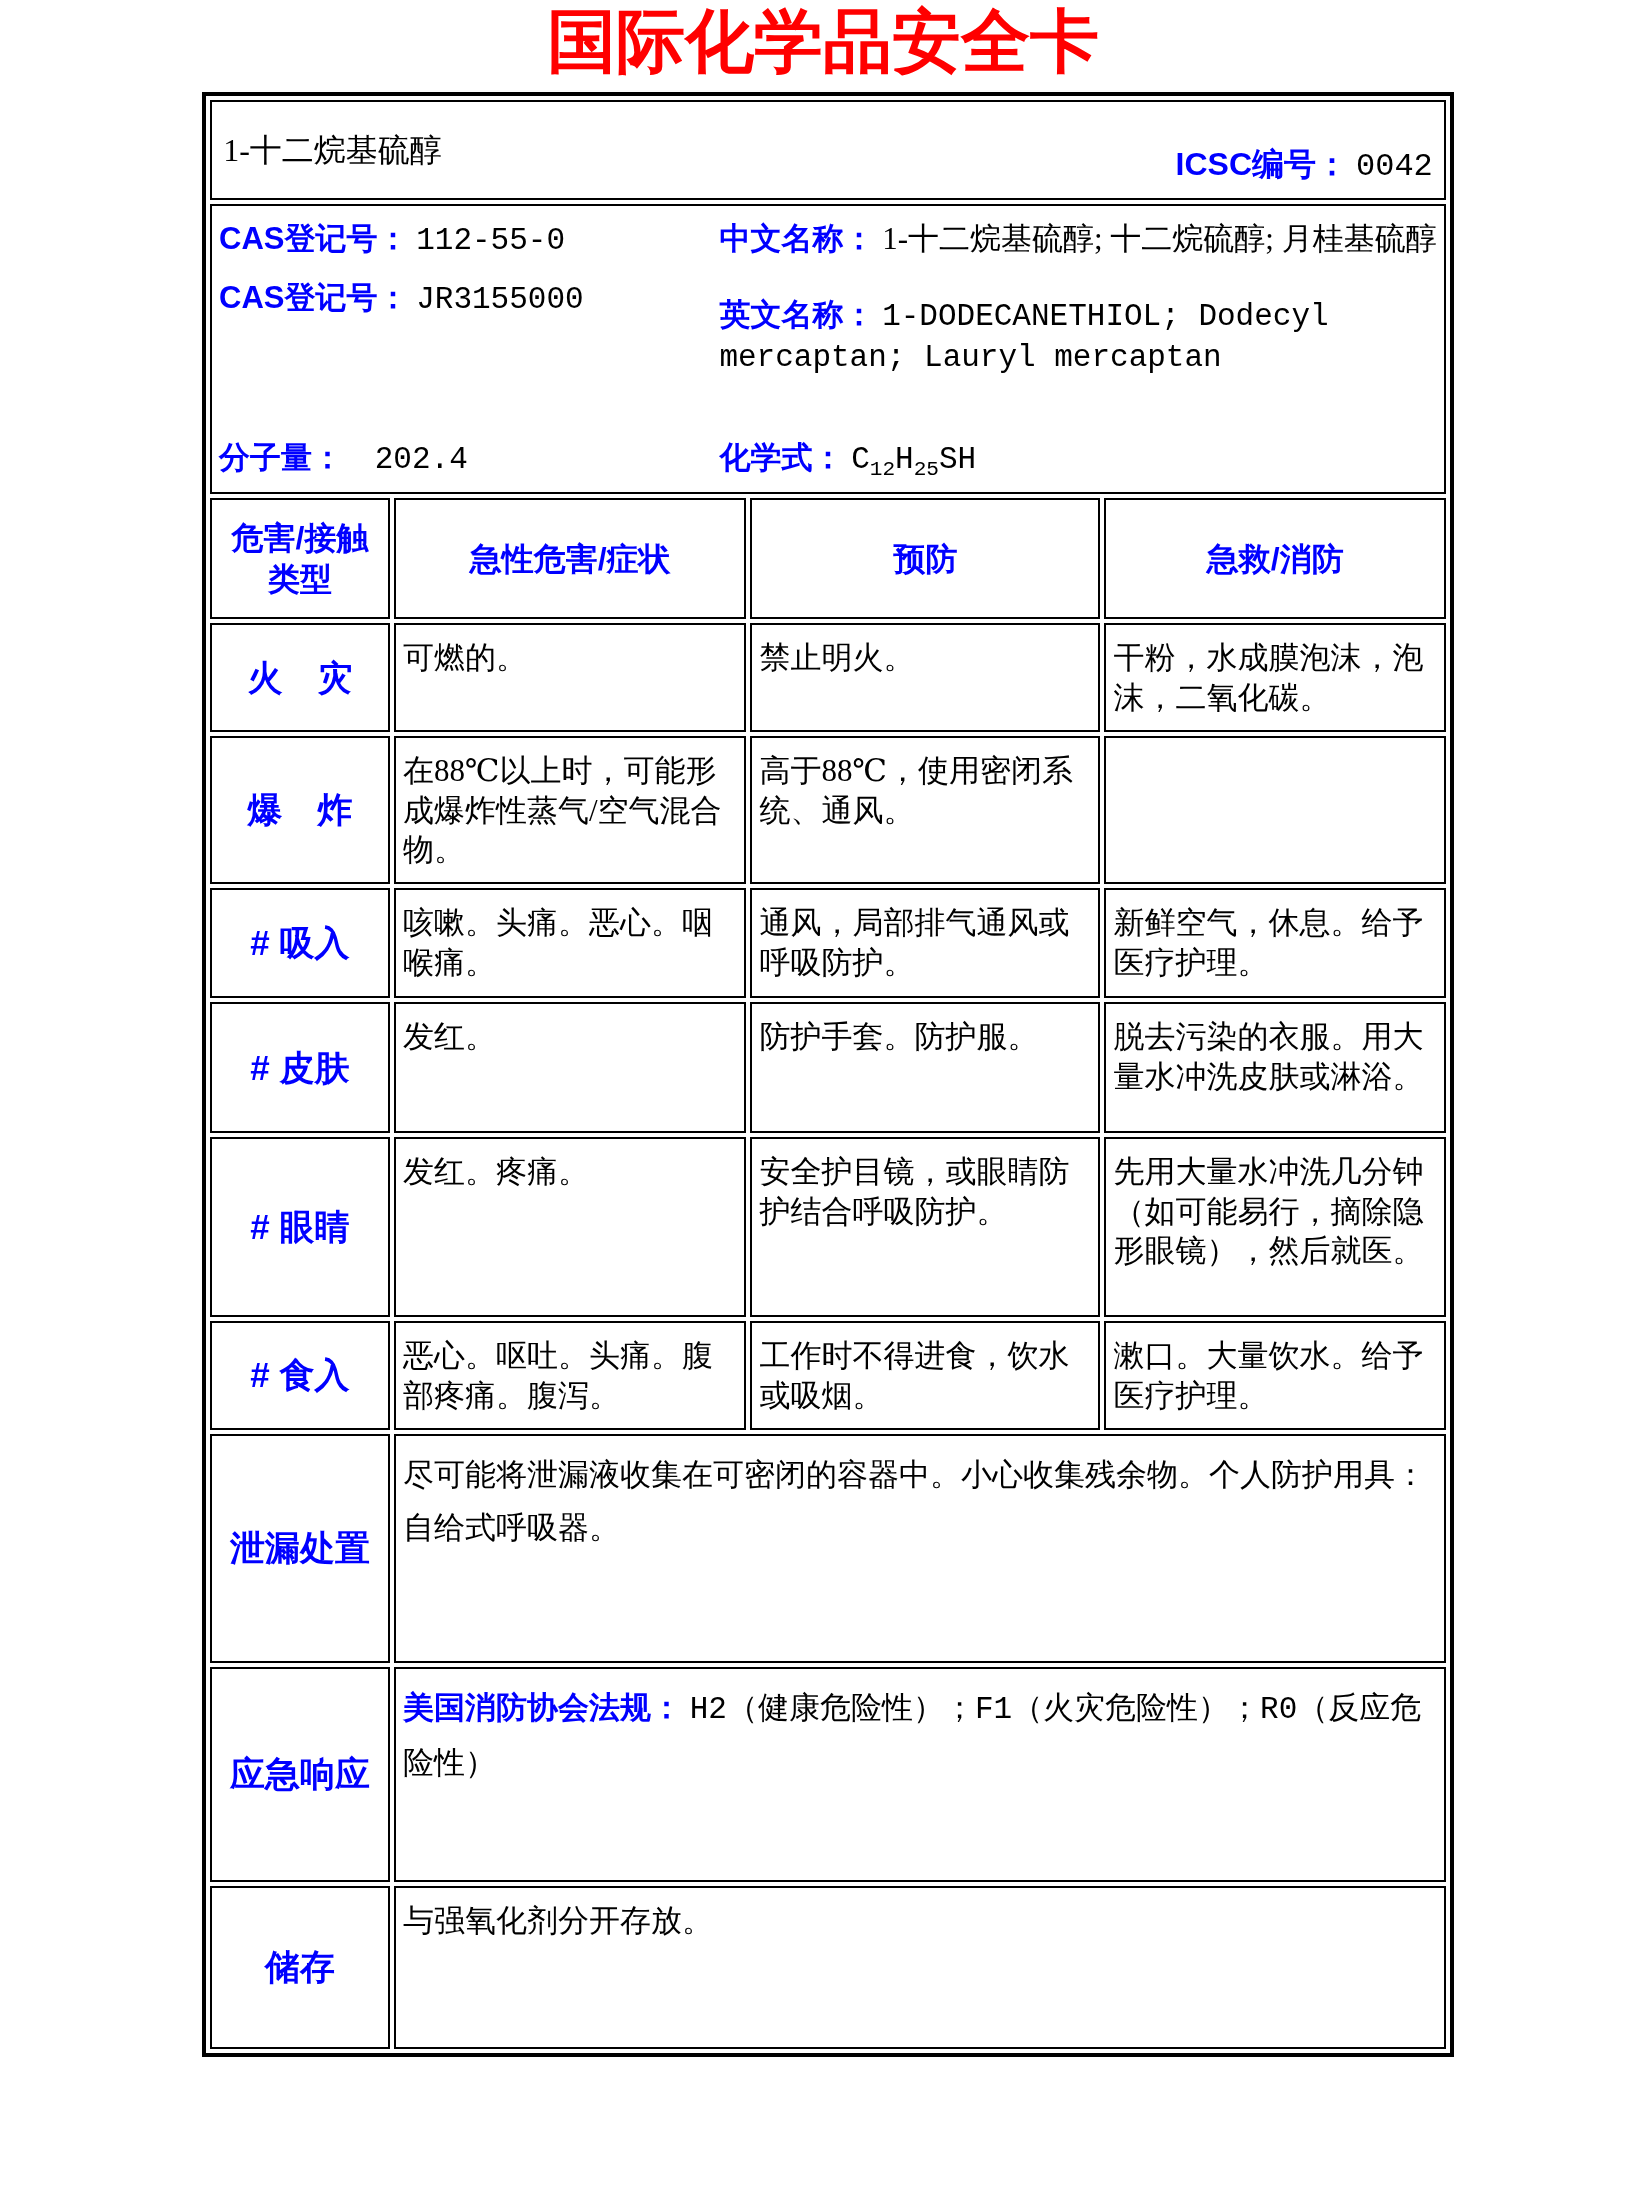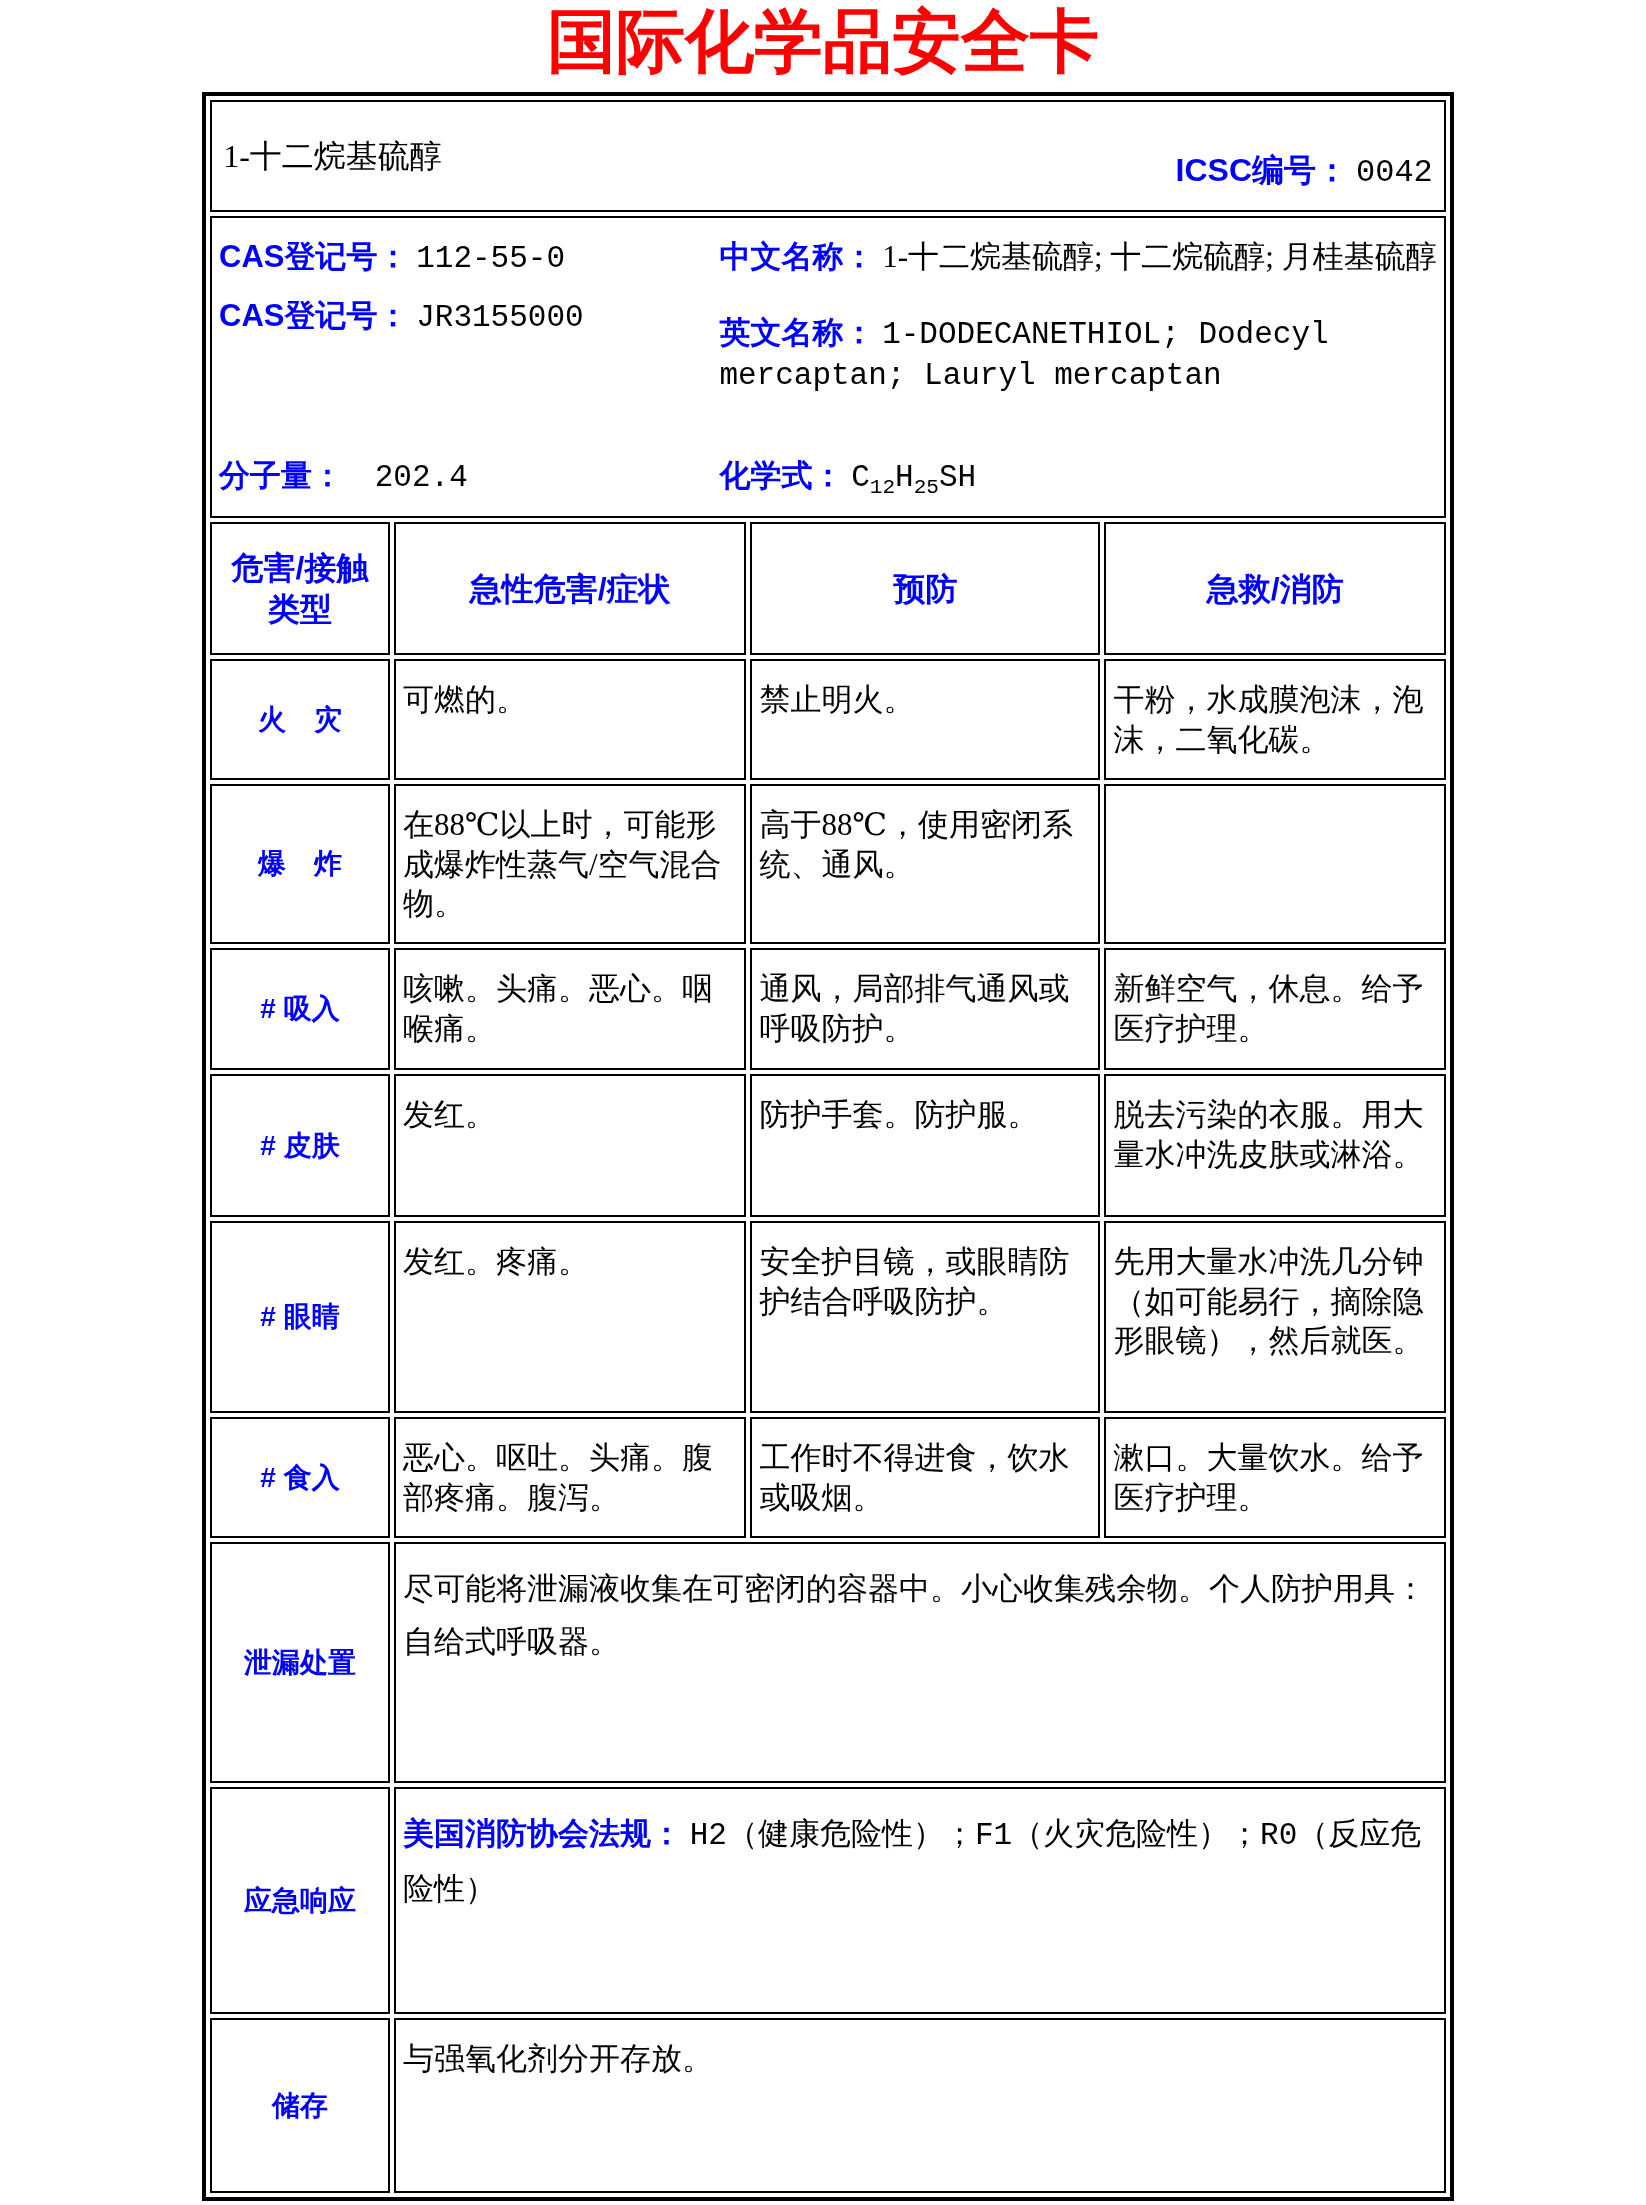--- a/index.html
+++ b/index.html
@@ -14,32 +14,32 @@
     font-family:"Liberation Serif","DejaVu Serif",serif;
   }
   table.card{
     margin-left:202px;margin-top:11px;
     width:1252px;table-layout:fixed;
     border:4.2px solid #000;border-collapse:separate;border-spacing:4.2px;
     background:#fff;
   }
   td{
     border:2.1px solid #000;vertical-align:top;
-    font-size:31px;line-height:1.27;padding:19px 7px;
+    font-size:31px;line-height:1.27;padding:13px 7px;
     word-break:break-word;overflow:hidden;
   }
   .lbl{
     color:#0000FF;font-weight:bold;
     font-family:"Liberation Sans","DejaVu Sans",sans-serif;
   }
   .mono{font-family:"Liberation Mono","DejaVu Sans Mono",monospace;}
   td.row-label{
     color:#0000FF;font-weight:bold;text-align:center;vertical-align:middle;
     font-family:"Liberation Sans","DejaVu Sans",sans-serif;
-    white-space:pre-line;font-size:28px;
+    white-space:pre-line;font-size:35px;
   }
   td.col-header{
     color:#0000FF;font-weight:bold;text-align:center;vertical-align:middle;
     font-family:"Liberation Sans","DejaVu Sans",sans-serif;
     white-space:pre-line;font-size:32px;height:91px;
   }
   
   tr.r-title td{height:70px;}
   tr.r-fire  td{height:66px;}
   tr.r-expl  td{height:108px;}

